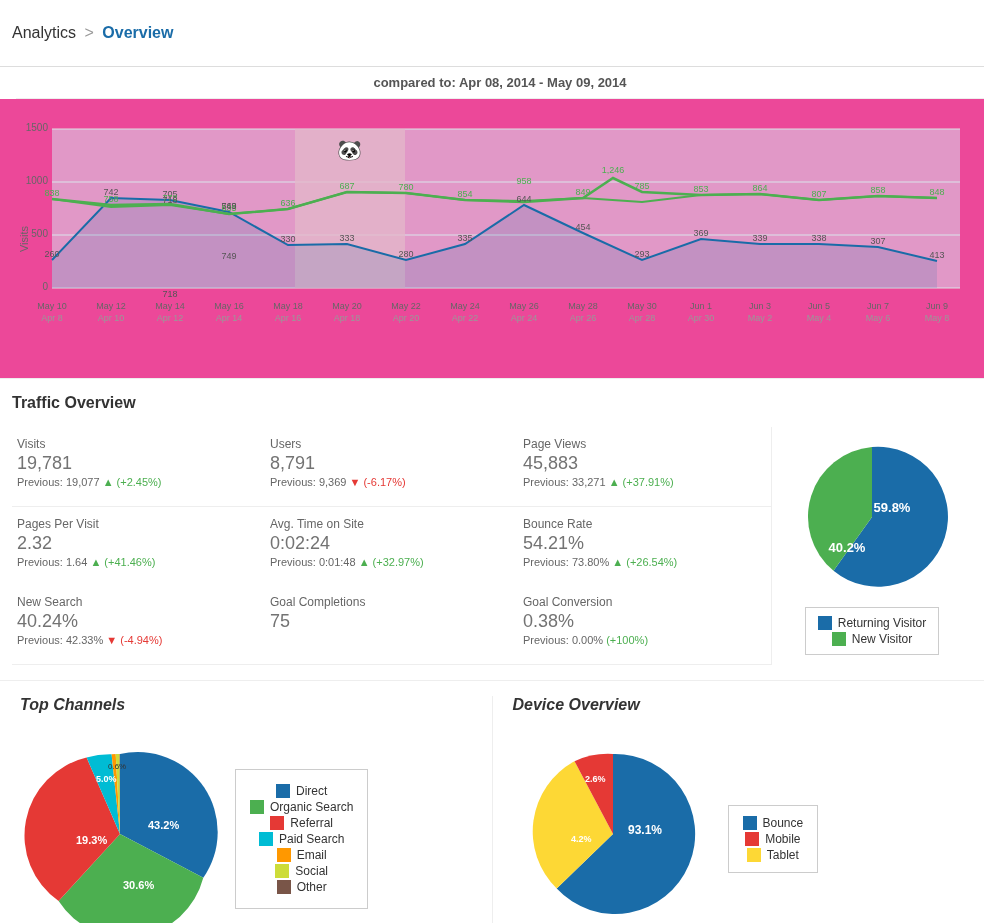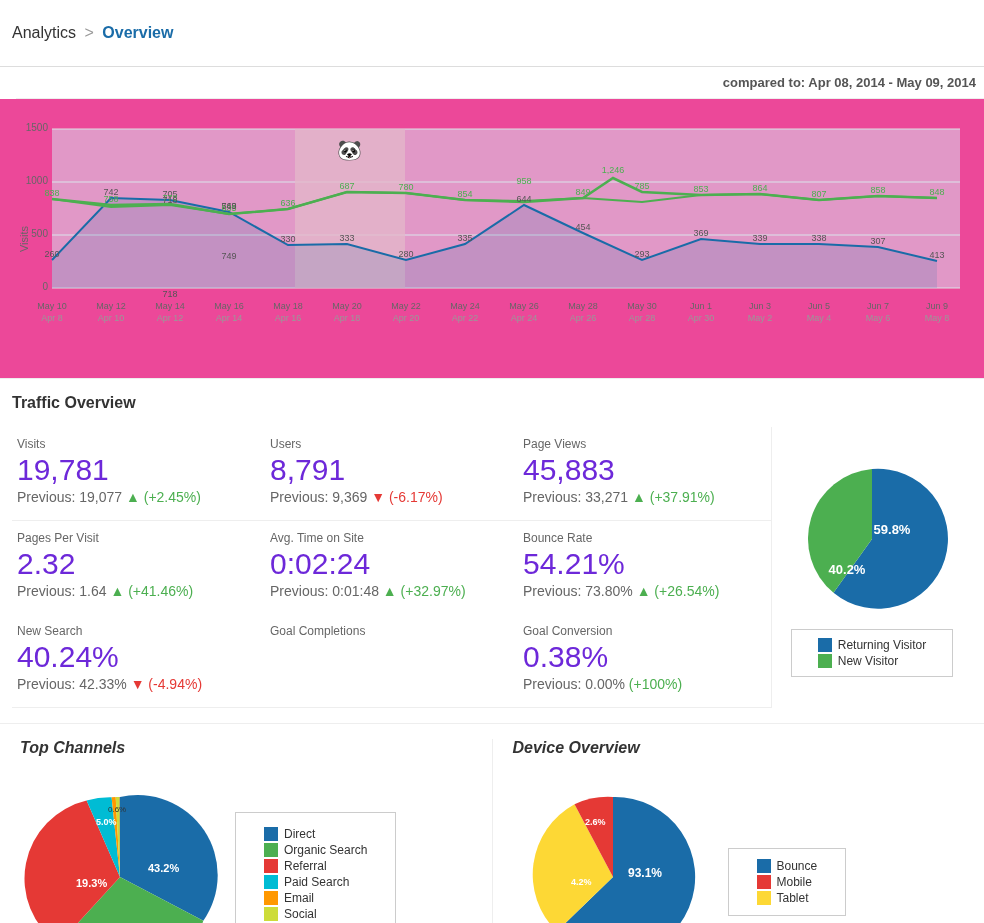--- a/index.html
+++ b/index.html
@@ -4,41 +4,41 @@
   <style>
     * { box-sizing: border-box; margin: 0; padding: 0; }
     body { font-family: Arial, sans-serif; font-size: 13px; color: #333; background: #fff; width: 984px; }
     
     .header { padding: 24px 12px; border-bottom: 1px solid #ddd; }
     .breadcrumb { font-size: 16px; color: #333; }
     .breadcrumb .analytics { color: #333; }
     .breadcrumb .separator { color: #999; margin: 0 4px; }
     .breadcrumb .overview { color: #1a6ca8; font-weight: bold; }
     
-    .comparison-bar { text-align: right; padding: 8px; font-size: 13px; color: #555; font-weight: bold; border-bottom: 1px solid #eee; margin-left: 16px; }
+    .comparison-bar { text-align: center; padding: 8px; font-size: 13px; color: #555; font-weight: bold; border-bottom: 1px solid #eee; margin-left: 16px; }
     
     .chart-container { padding: 10px 20px 10px 10px; position: relative; height: 280px; background: #ec4899; border-bottom: 1px solid #eee; }
     
     .traffic-overview { padding: 15px 12px; border-bottom: 1px solid #eee; }
     .traffic-overview h2 { font-size: 16px; font-weight: bold; margin-bottom: 15px; color: #333; }
     
     .metrics-grid { display: flex; }
     .metrics-left { flex: 1; display: grid; grid-template-columns: 1fr 1fr 1fr; gap: 0; border-right: 1px solid #eee; }
     .metric-cell { padding: 10px 15px 15px 5px; border-bottom: 1px solid #eee; }
     .metric-cell:nth-child(4), .metric-cell:nth-child(5), .metric-cell:nth-child(6) { border-bottom: none; }
     .metric-label { font-size: 12px; color: #666; margin-bottom: 2px; }
-    .metric-value { font-size: 30px; color: #6d28d9; font-weight: 300; margin-bottom: 2px; }
-    .metric-prev { font-size: 14px; color: #666; }
+    .metric-value { font-size: 18px; color: #737373; font-weight: 300; margin-bottom: 2px; }
+    .metric-prev { font-size: 11px; color: #666; }
     .metric-prev .up { color: #4caf50; }
     .metric-prev .down { color: #e53935; }
     
     .pie-section { width: 200px; display: flex; flex-direction: column; align-items: center; justify-content: center; padding: 10px; }
     
     .legend { margin-top: 10px; border: 1px solid #ccc; padding: 6px 10px; font-size: 12px; }
-    .legend-item { display: flex; align-items: center; margin: 2px 16px; }
+    .legend-item { display: flex; align-items: center; margin: 2px 2px; justify-content: center; }
     .legend-dot { width: 14px; height: 14px; margin-right: 6px; flex-shrink: 0; }
     
     .bottom-section { display: flex; padding: 15px 20px; }
     .channels-section { flex: 1; border-right: 1px solid #eee; padding-right: 20px; }
     .device-section { flex: 1; padding-left: 20px; }
     .section-title { font-size: 16px; font-weight: bold; color: #333; margin-bottom: 20px; font-style: italic; }
     
     .chart-with-legend { display: flex; align-items: center; margin-top: 10px; }
     
     svg text { font-family: Arial, sans-serif; }
@@ -205,20 +205,21 @@
         <div class="metric-prev">Previous: 73.80% <span class="up">▲ (+26.54%)</span></div>
       </div>
 
       <div class="metric-cell">
         <div class="metric-label">New Search</div>
         <div class="metric-value">40.24%</div>
         <div class="metric-prev">Previous: 42.33% <span class="down">▼ (-4.94%)</span></div>
       </div>
       <div class="metric-cell">
         <div class="metric-label">Goal Completions</div>
+        <div class="metric-value">75</div>
         <div class="metric-prev">&nbsp;</div>
       </div>
       <div class="metric-cell">
         <div class="metric-label">Goal Conversion</div>
         <div class="metric-value">0.38%</div>
         <div class="metric-prev">Previous: 0.00% <span class="up">(+100%)</span></div>
       </div>
     </div>
 
     <div class="pie-section">

